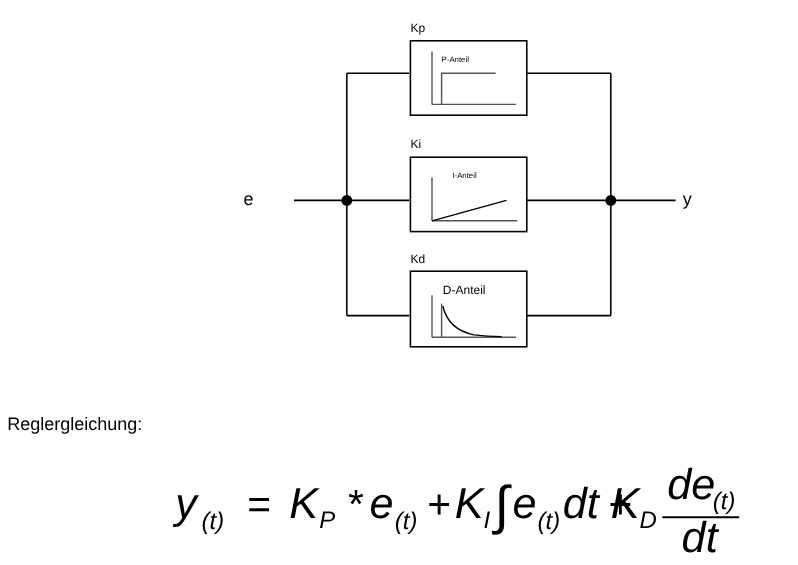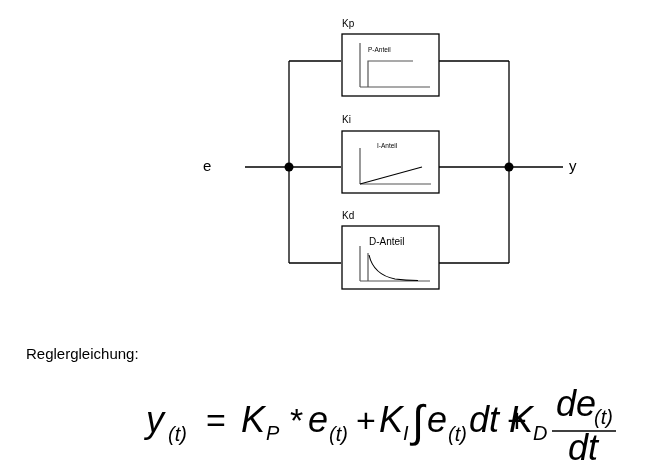--- a/index.html
+++ b/index.html
@@ -1,20 +1,20 @@
 <!DOCTYPE html>
 <html><head>
 <meta charset="utf-8">
 <style>
   html, body { margin: 0; padding: 0; background: #ffffff; }
   body { width: 665px; height: 471px; position: relative; overflow: hidden;
          font-family: "Liberation Sans", sans-serif; color: #000; }
   #diagram { position: absolute; left: 0; top: 0; }
   .lbl { font-family: "Liberation Sans", sans-serif; fill: #000; }
-  .caption { position: absolute; left: 26px; top: 345px; font-size: 15px;
+  .caption { position: absolute; left: 6px; top: 345px; font-size: 15px;
              font-family: "Liberation Sans", sans-serif; text-align: center; }
   #equation { position: absolute; left: 0; top: 380px; }
   .eq { font-family: "Liberation Sans", sans-serif; fill: #000; font-style: italic; }
   .eqn { font-family: "Liberation Sans", sans-serif; fill: #000; }
 </style>
 </head>
 <body>
 
 <svg id="diagram" width="665" height="330" viewBox="0 0 665 330">
 

